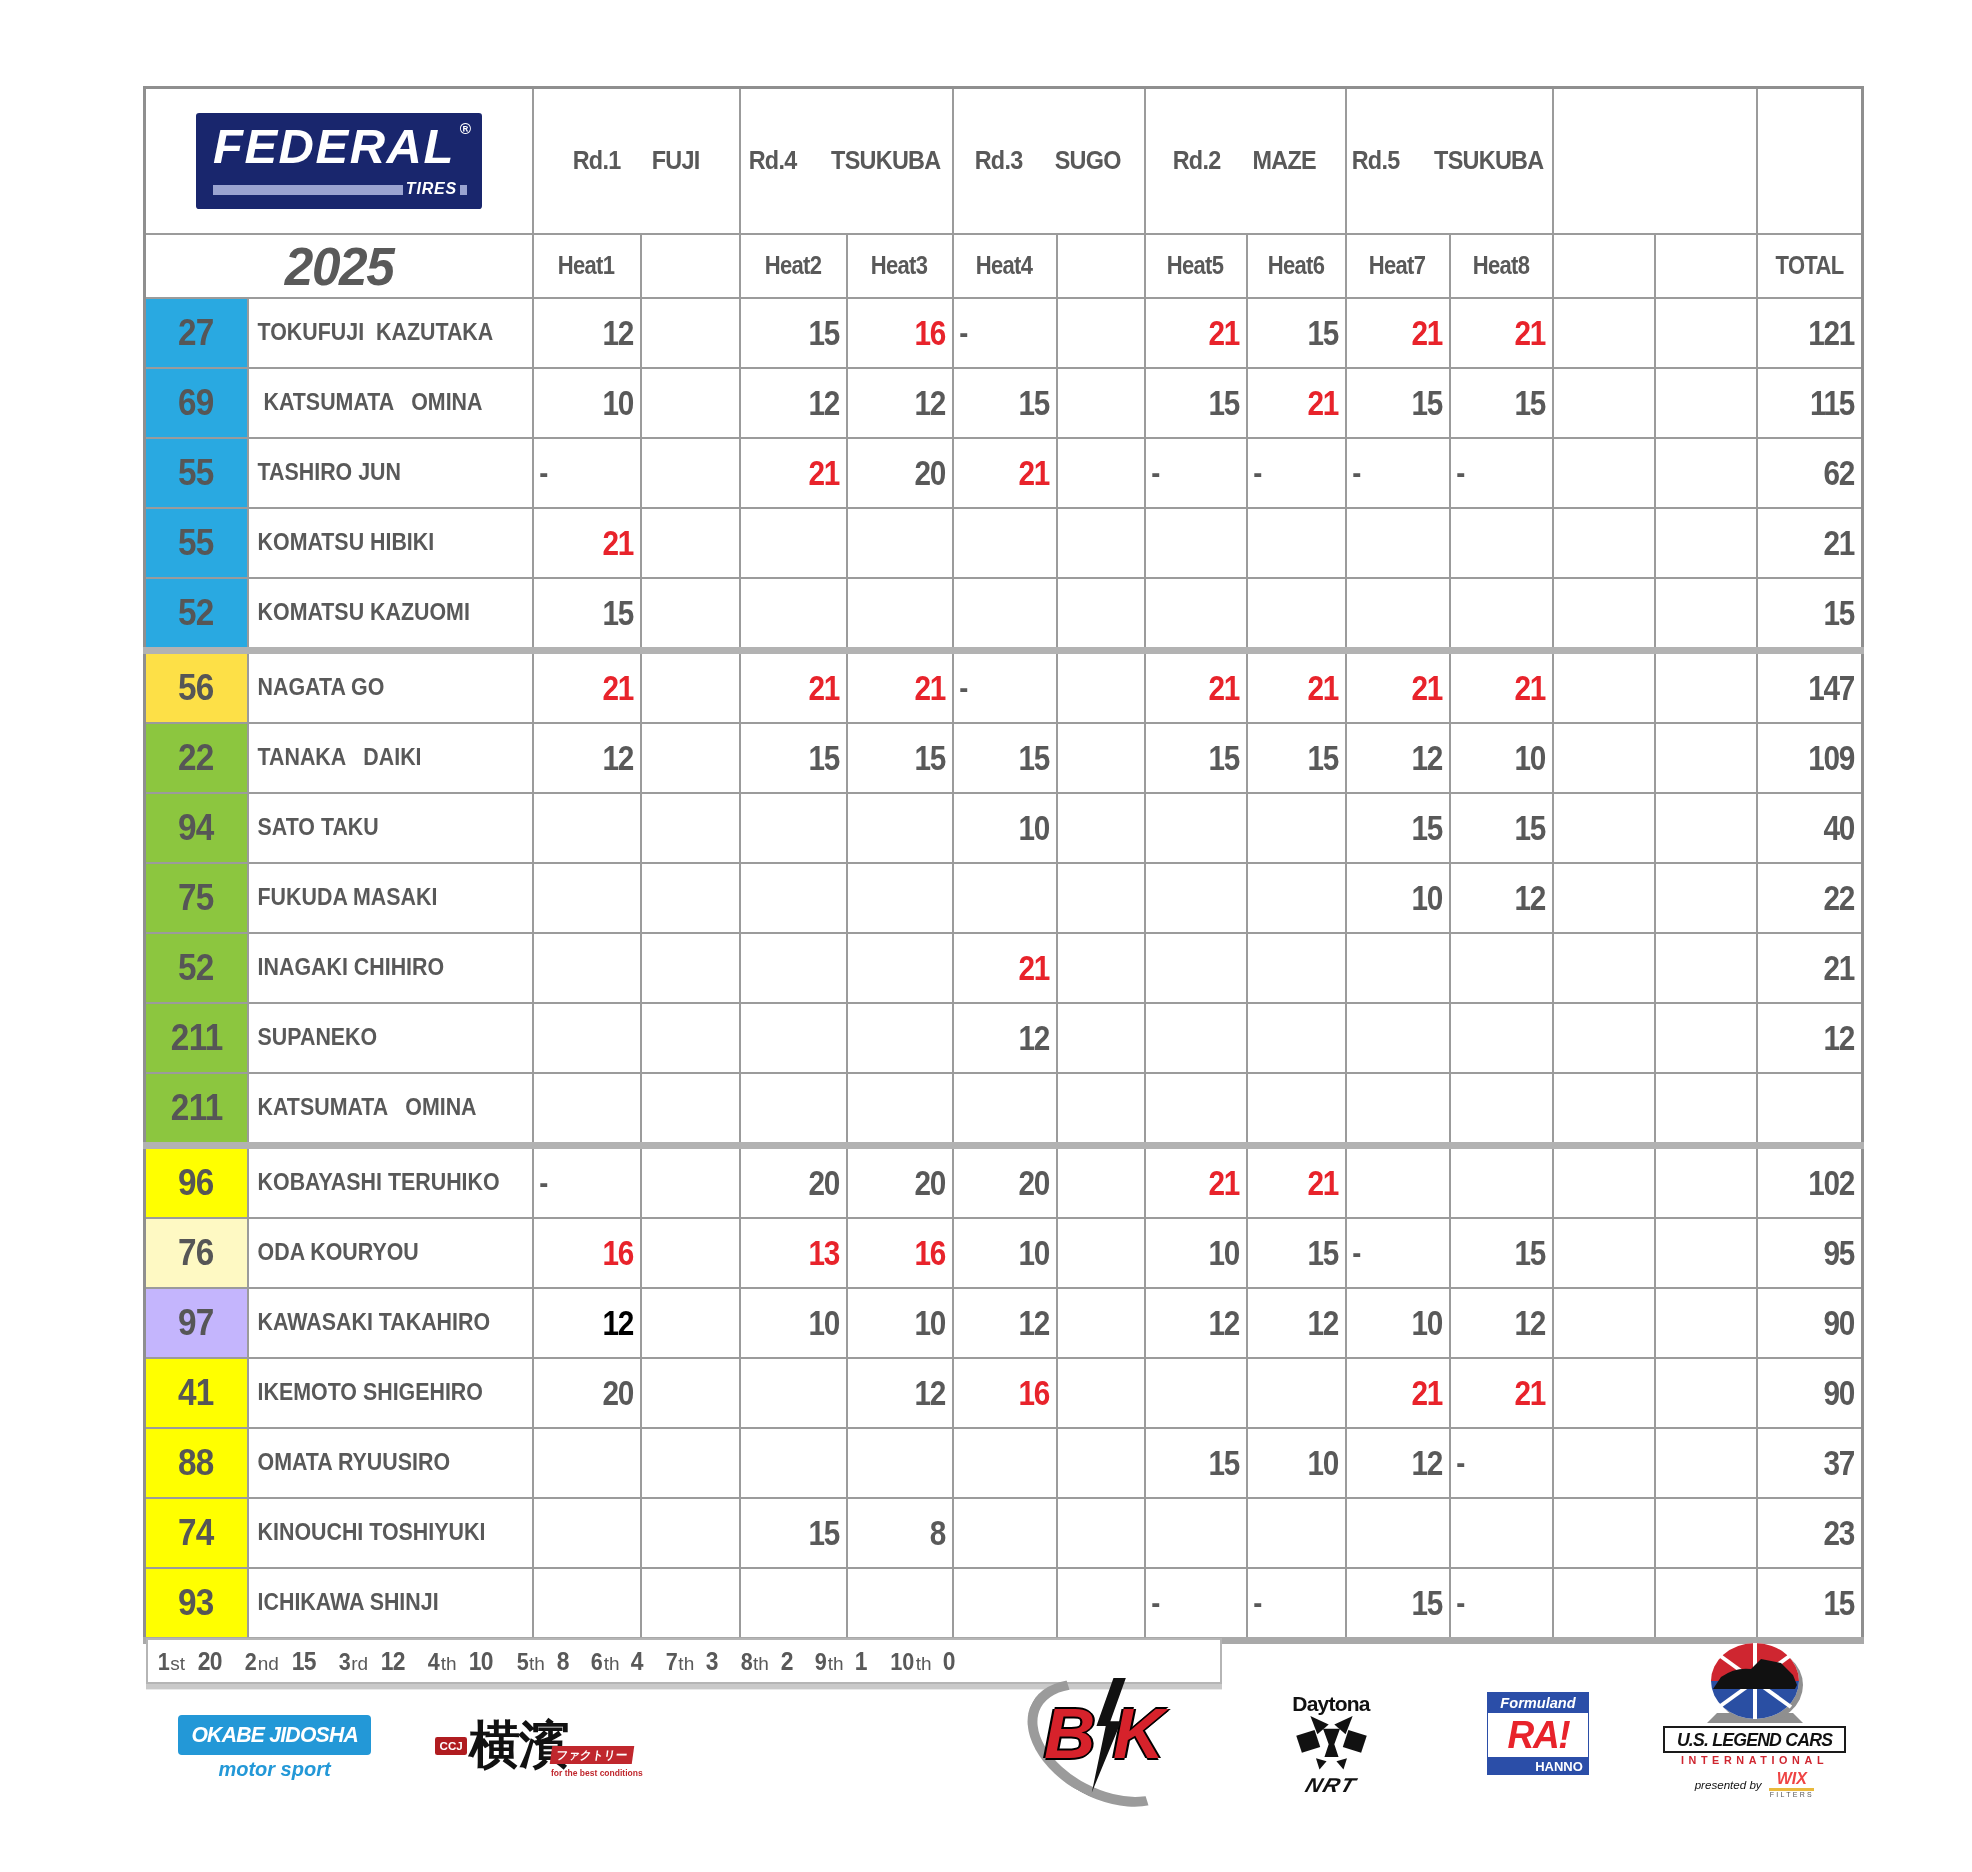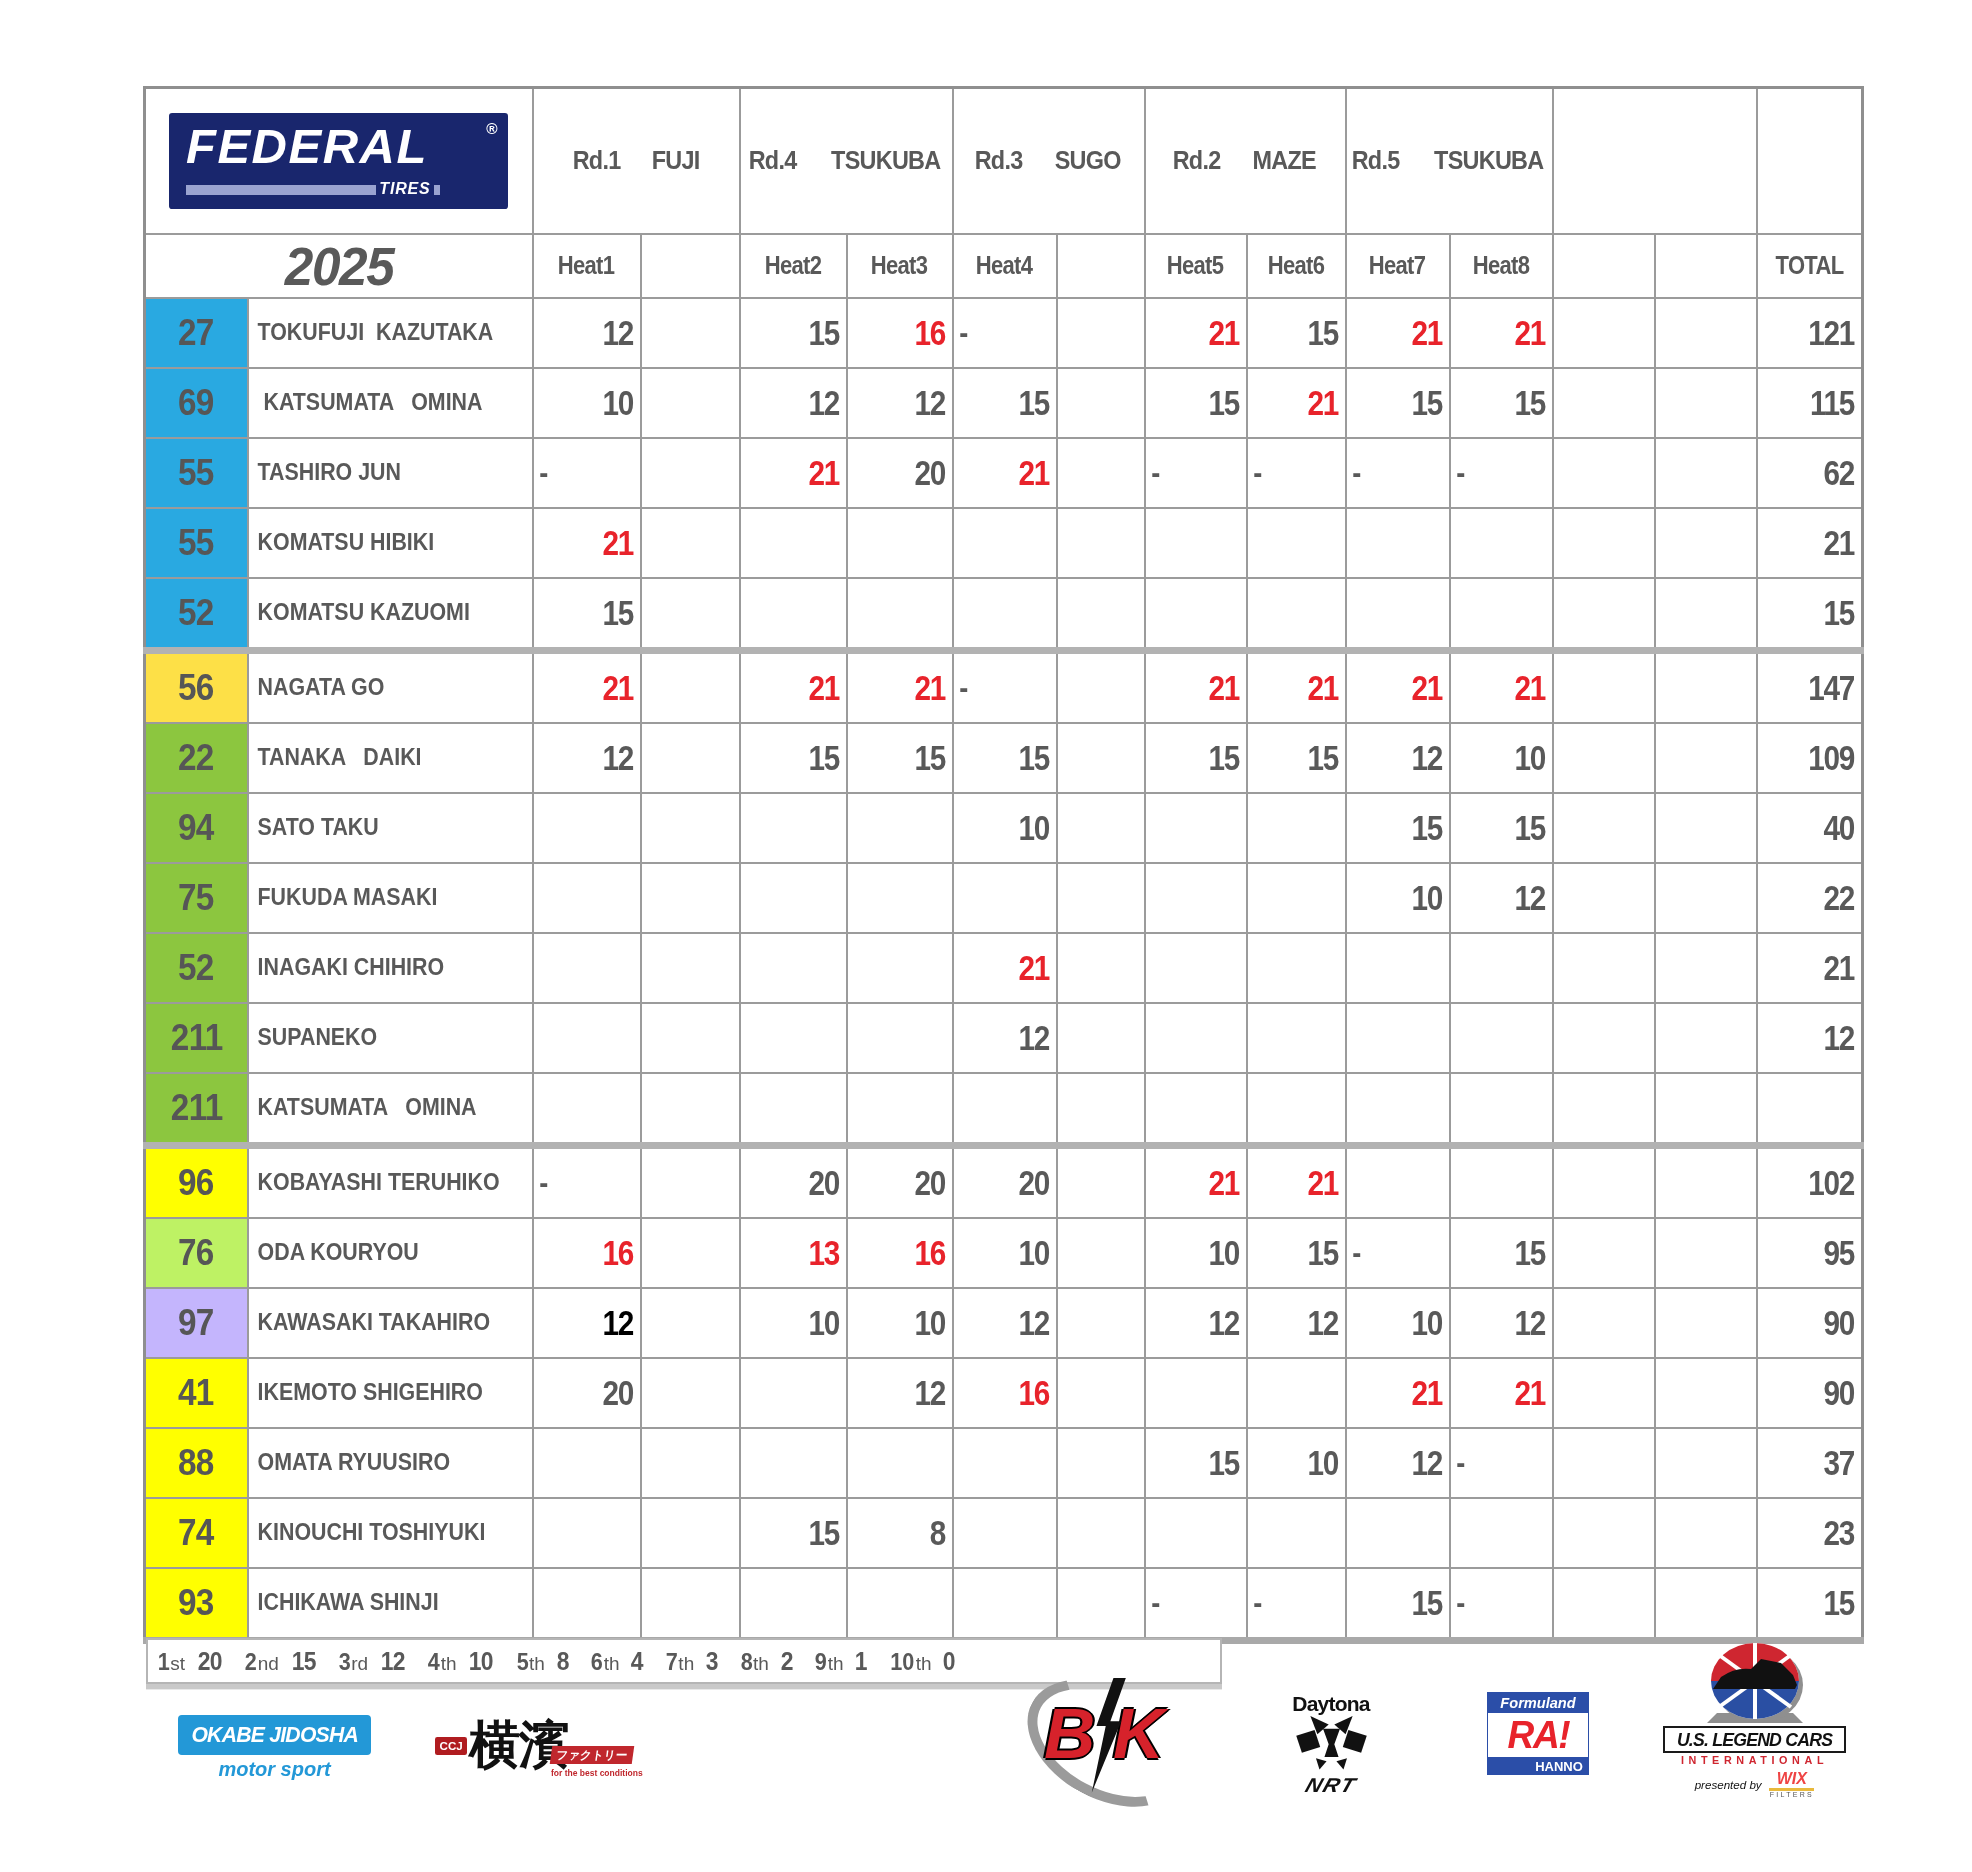--- a/index.html
+++ b/index.html
@@ -33,21 +33,21 @@
 
   td.val-td{text-align:right;}
   td.val-td .v{display:inline-block;font-weight:bold;font-size:35px;color:#595959;transform:scaleX(.85);
     transform-origin:100% 50%;letter-spacing:-1.5px;padding-right:7.7px;}
   td.val-td .v.red{color:#e8232b;}
   td.val-td .v.black{color:#000;}
   td.val-td.dash{text-align:left;}
   td.val-td.dash .v{transform-origin:0 50%;padding-right:0;padding-left:6.2px;font-size:32px;}
 
   
-  .federal{width:339px;height:96px;background:#19266d;margin:0 auto;position:relative;border-radius:3.1px;}
+  .federal{width:286px;height:96px;background:#19266d;margin:0 auto;position:relative;border-radius:3.1px;}
   .federal .brand{position:absolute;left:17px;top:6.2px;font-style:italic;font-weight:bold;font-size:48px;color:#fff;
      letter-spacing:1.5px;transform:scaleX(1.02);transform-origin:0 50%;white-space:nowrap;}
   .federal .reg{position:absolute;right:10.8px;top:7.7px;color:#fff;font-size:15.4px;font-style:italic;}
   .federal .bar{position:absolute;left:17px;bottom:14px;width:254px;height:10px;background:#9aa3d0;}
   .federal .tires{position:absolute;left:207px;bottom:10.8px;background:#19266d;padding:0 3.1px;color:#fff;
      font-style:italic;font-weight:bold;font-size:16px;letter-spacing:0.8px;}
 
   
   .legend{position:absolute;left:146px;top:1638px;width:1076px;height:46px;background:#fff;
     border:2.3px solid #b5b5b5;box-shadow:0 5.4px 0 #c9c9c9;display:flex;align-items:center;gap:21px;padding-left:9px;box-sizing:border-box;}
@@ -459,21 +459,21 @@
           <td class="val-td"><span class="v red">21</span></td>
           <td class="val-td"><span class="v red">21</span></td>
           <td class="val-td"></td>
           <td class="val-td"></td>
           <td class="sp-td"></td>
           <td class="sp-td"></td>
           <td class="val-td total-td"><span class="v">102</span></td>
         </tr>
         <tr>
           <td class="num-td">
-            <div class="num-chip" style="background: #bef264;">
+            <div class="num-chip" style="background: #fef9c3;">
               <span>76</span>
             </div>
           </td>
           <td class="name-td"><span>ODA KOURYOU</span></td>
           <td class="val-td"><span class="v red">16</span></td>
           <td class="sp-td"></td>
           <td class="val-td"><span class="v red">13</span></td>
           <td class="val-td"><span class="v red">16</span></td>
           <td class="val-td"><span class="v">10</span></td>
           <td class="sp-td"></td>

